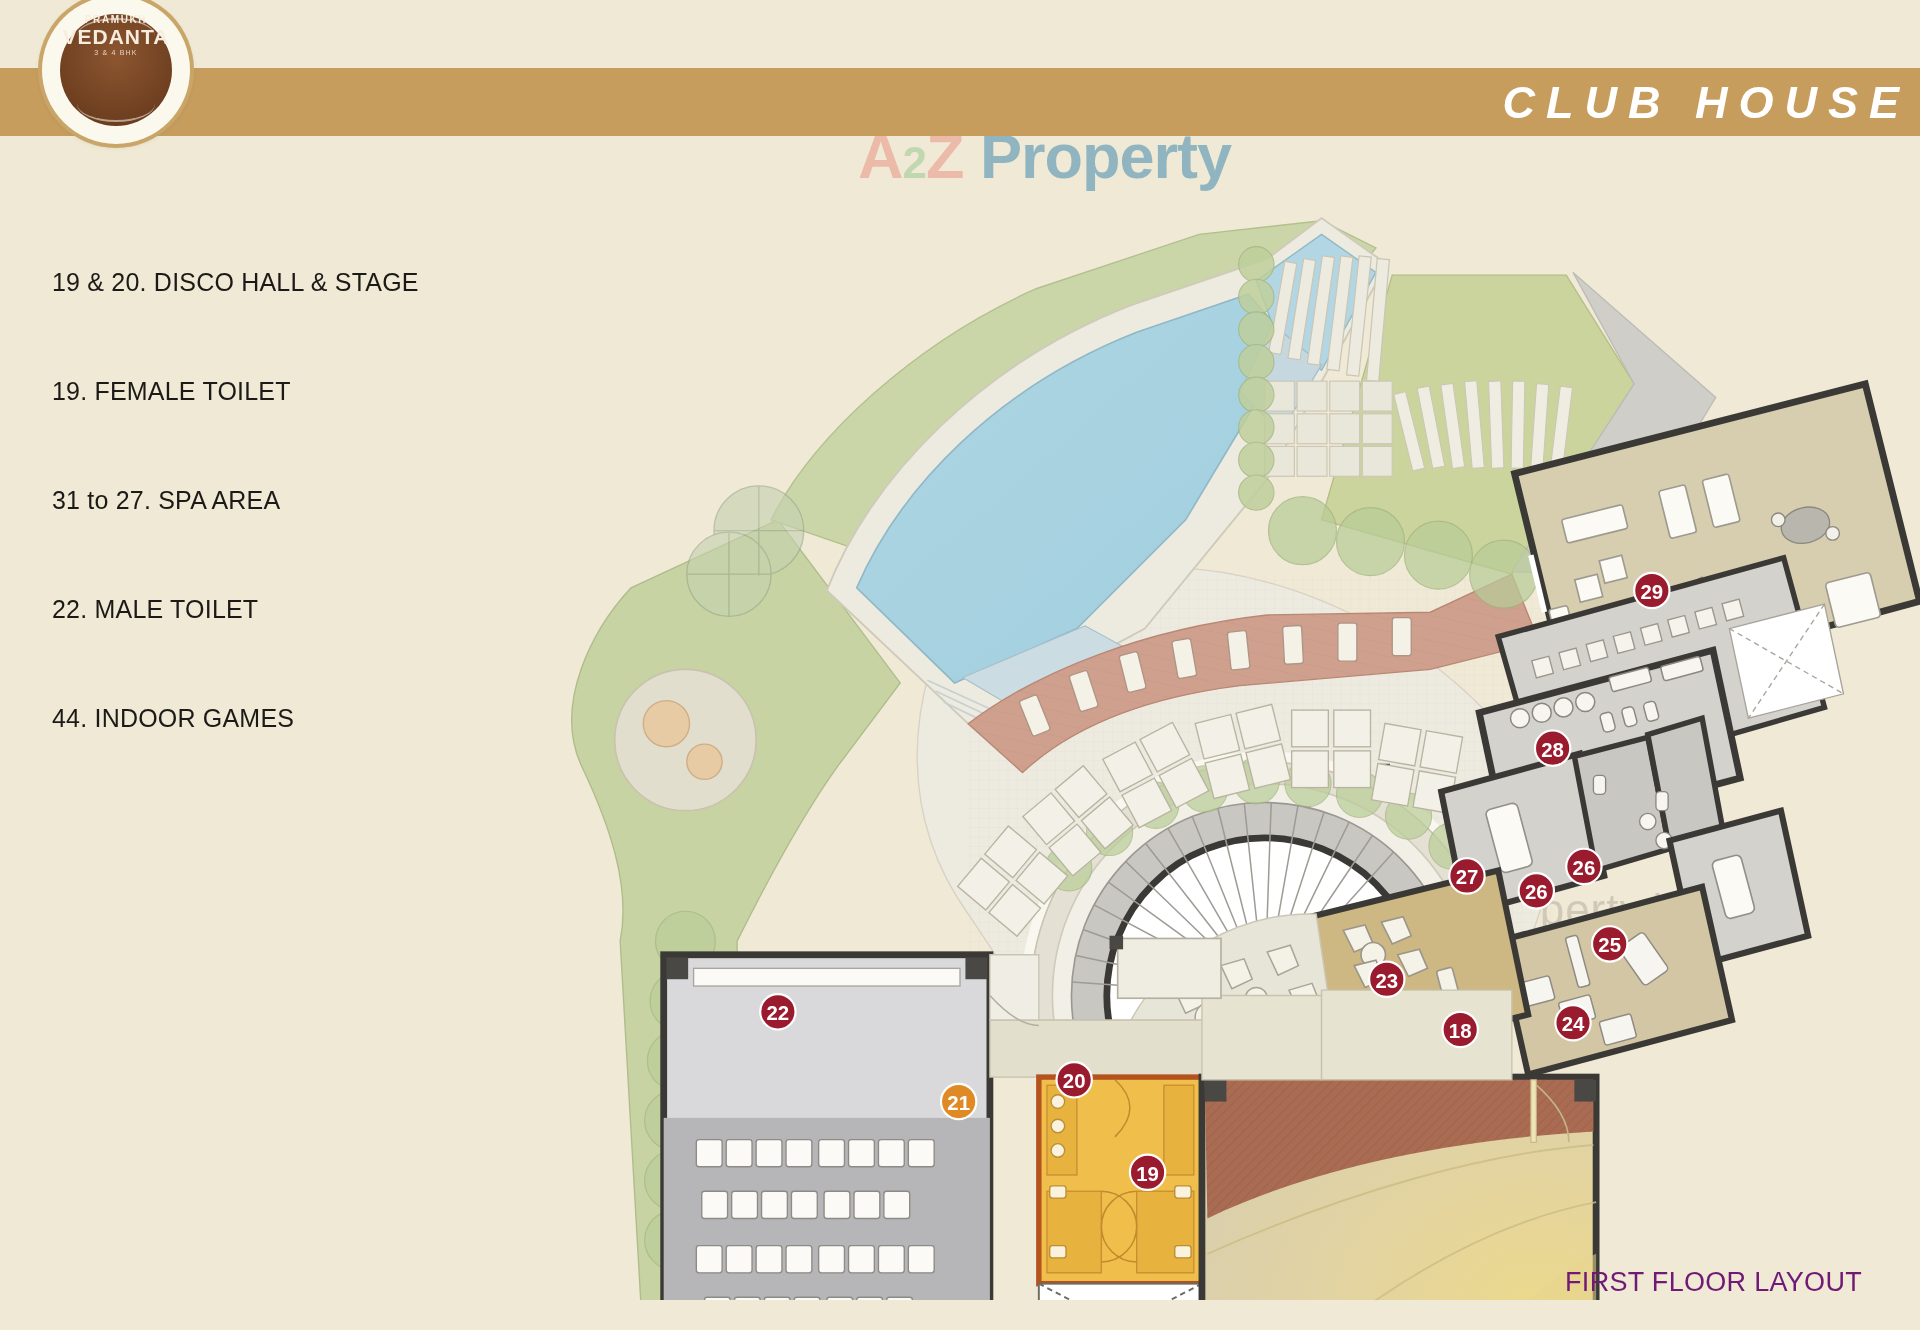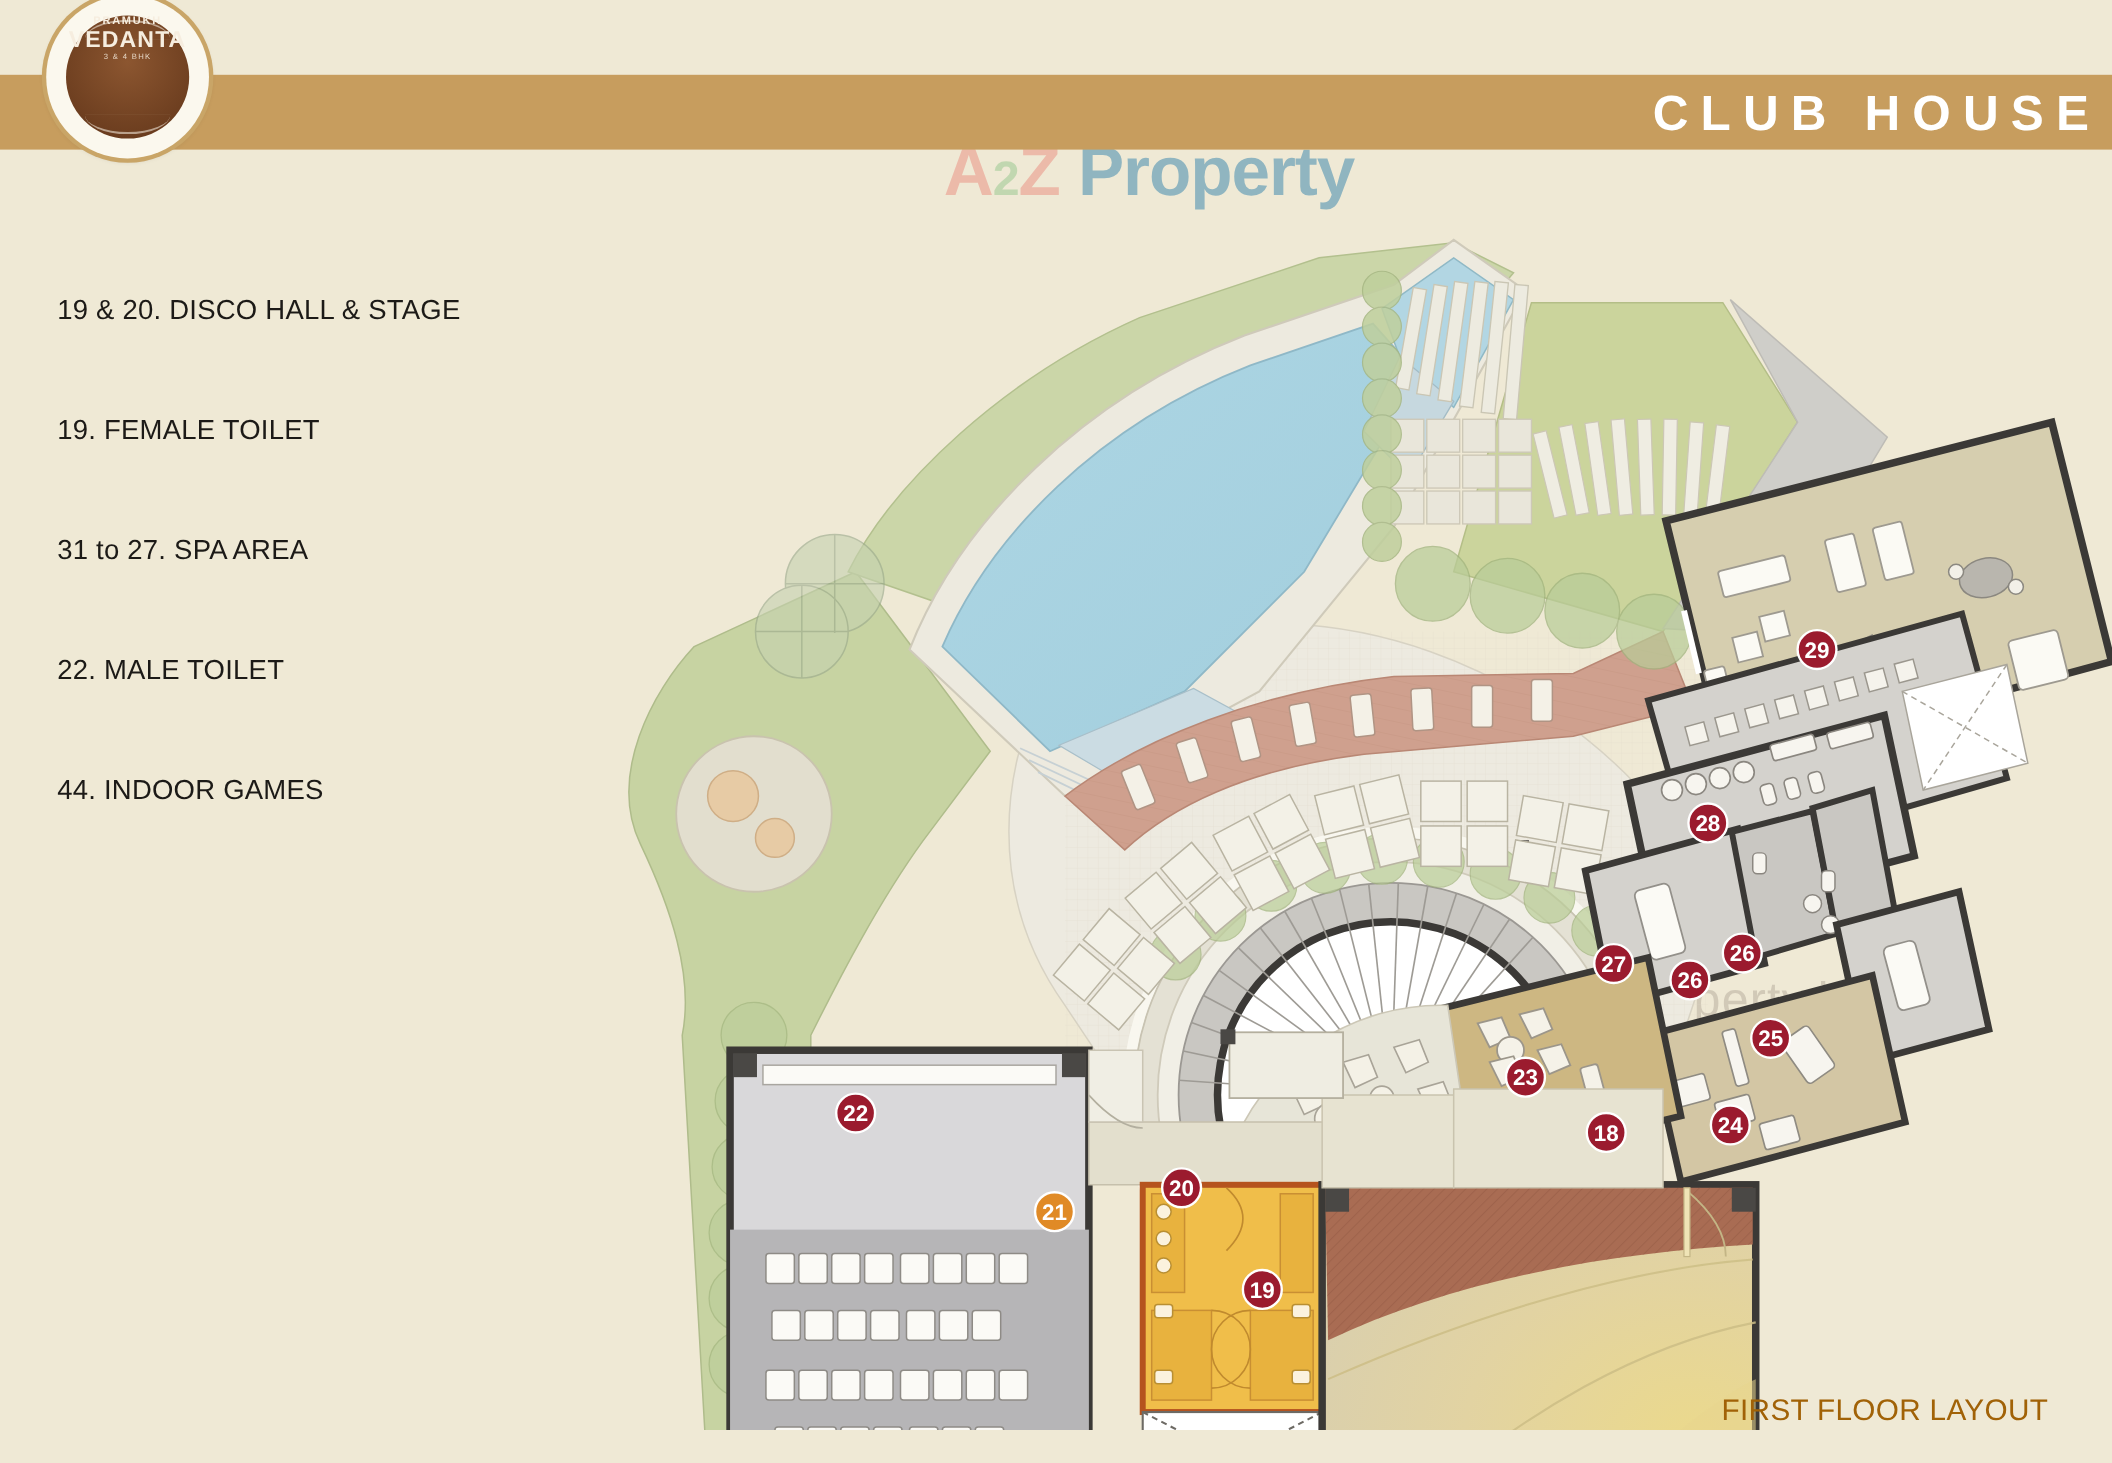--- a/index.html
+++ b/index.html
@@ -15,20 +15,21 @@
   
   .band{
     position:absolute;left:0;top:68px;width:1920px;height:68px;
     background:#C79D5E;
   }
   .band-title{
     position:absolute;right:10px;top:74px;
     font-size:45px;font-weight:700;color:#FFFFFF;
     letter-spacing:11px;line-height:58px;
     white-space:nowrap;
+    font-style:italic;
   }
 
   
   .logo{
     position:absolute;left:42px;top:-4px;width:148px;height:148px;
     border-radius:50%;
     background:#FBF8EE;
     box-shadow:0 0 0 4px #C9A567, 0 1px 6px rgba(0,0,0,.25);
     overflow:hidden;
     display:flex;align-items:center;justify-content:center;
@@ -55,21 +56,21 @@
 
   
   .legend{position:absolute;left:52px;top:268px;width:470px;}
   .legend-item{
     font-size:25px;color:#1C1A17;letter-spacing:.2px;
     margin-bottom:80px;white-space:nowrap;
   }
 
   .footer-note{
     position:absolute;right:58px;bottom:32px;
-    font-size:27px;color:#a16207;letter-spacing:.3px;
+    font-size:27px;color:#701a75;letter-spacing:.3px;
   }
 
   
   .wm-top{
     position:absolute;left:858px;top:120px;
     font-size:63px;font-weight:700;letter-spacing:-1px;
     opacity:.40;pointer-events:none;white-space:nowrap;
   }
   .wm-top .a{color:#E8756A;}
   .wm-top .two{color:#7FBE7A;font-size:44px;}

